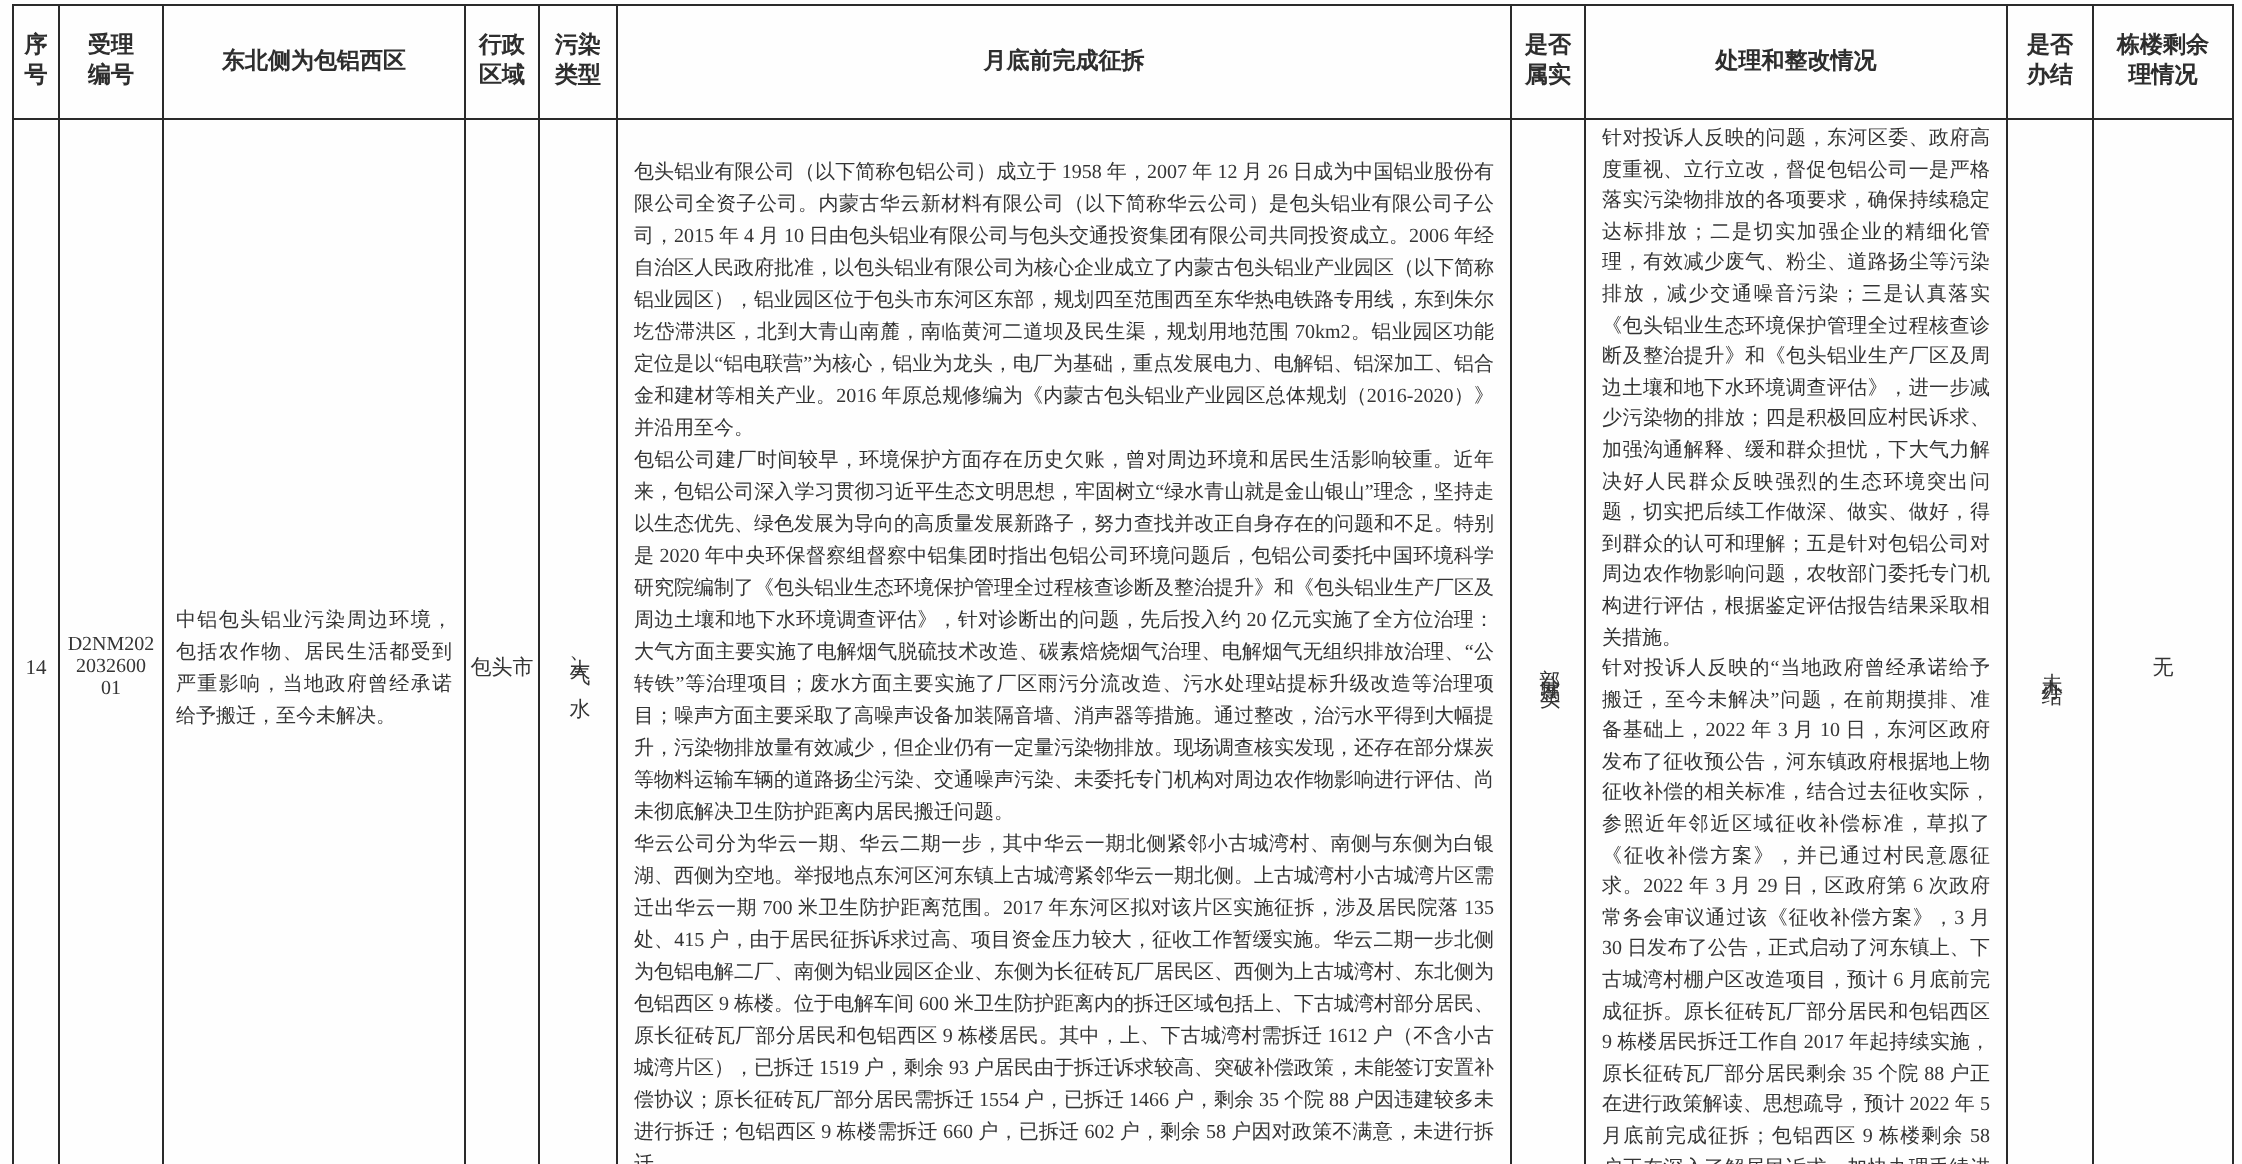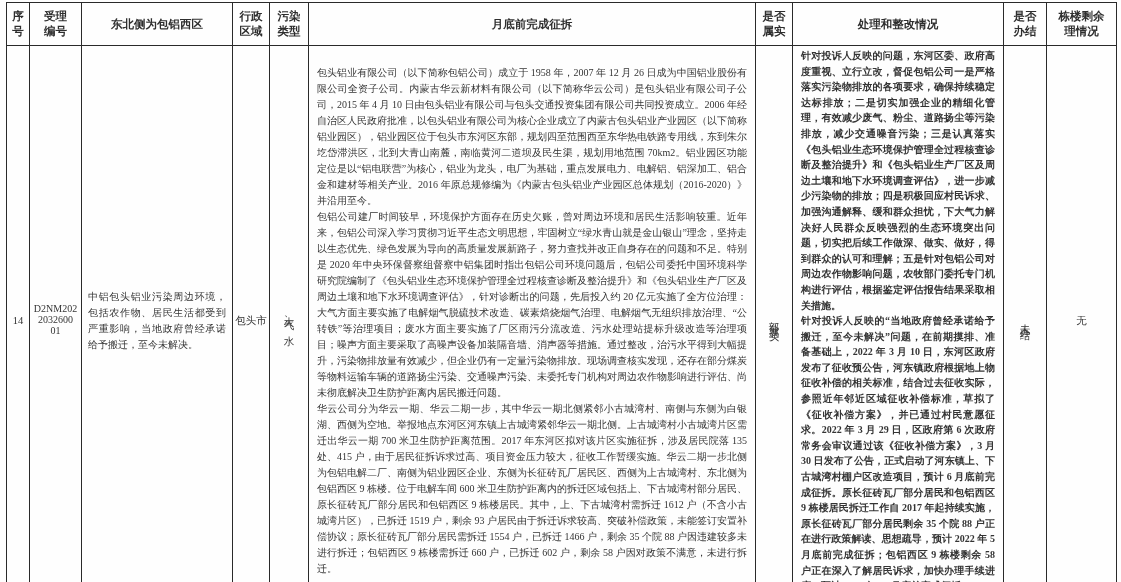--- a/index.html
+++ b/index.html
@@ -21,21 +21,21 @@
     width:1110px;
     border-collapse:collapse;
     table-layout:fixed;
     color:#343434;
   }
   table.report th, table.report td{
     border:1px solid #2a2a2a;
     vertical-align:middle;
     overflow:hidden;
   }
-  tr.header-row{height:43px;}
+  tr.header-row{height:57px;}
   tr.header-row th{
     font-size:11.5px;
     font-weight:bold;
     text-align:center;
     line-height:15px;
     padding:1px 2px;
     color:#2e2e2e;
   }
   tr.data-row{height:531px;}
   td.c-center{
@@ -62,21 +62,20 @@
     font-size:10px;
     vertical-align:middle;
   }
   td.c-longtext p{
     margin:0;
     text-align:justify;
     line-height:16px;
   }
   td.c-handling p{
     line-height:15.6px;
-    font-weight:bold;
   }
   .vertical{
     writing-mode:vertical-rl;
     text-orientation:upright;
     letter-spacing:3px;
     font-size:10.5px;
     display:inline-block;
   }
 </style>
 </head>

